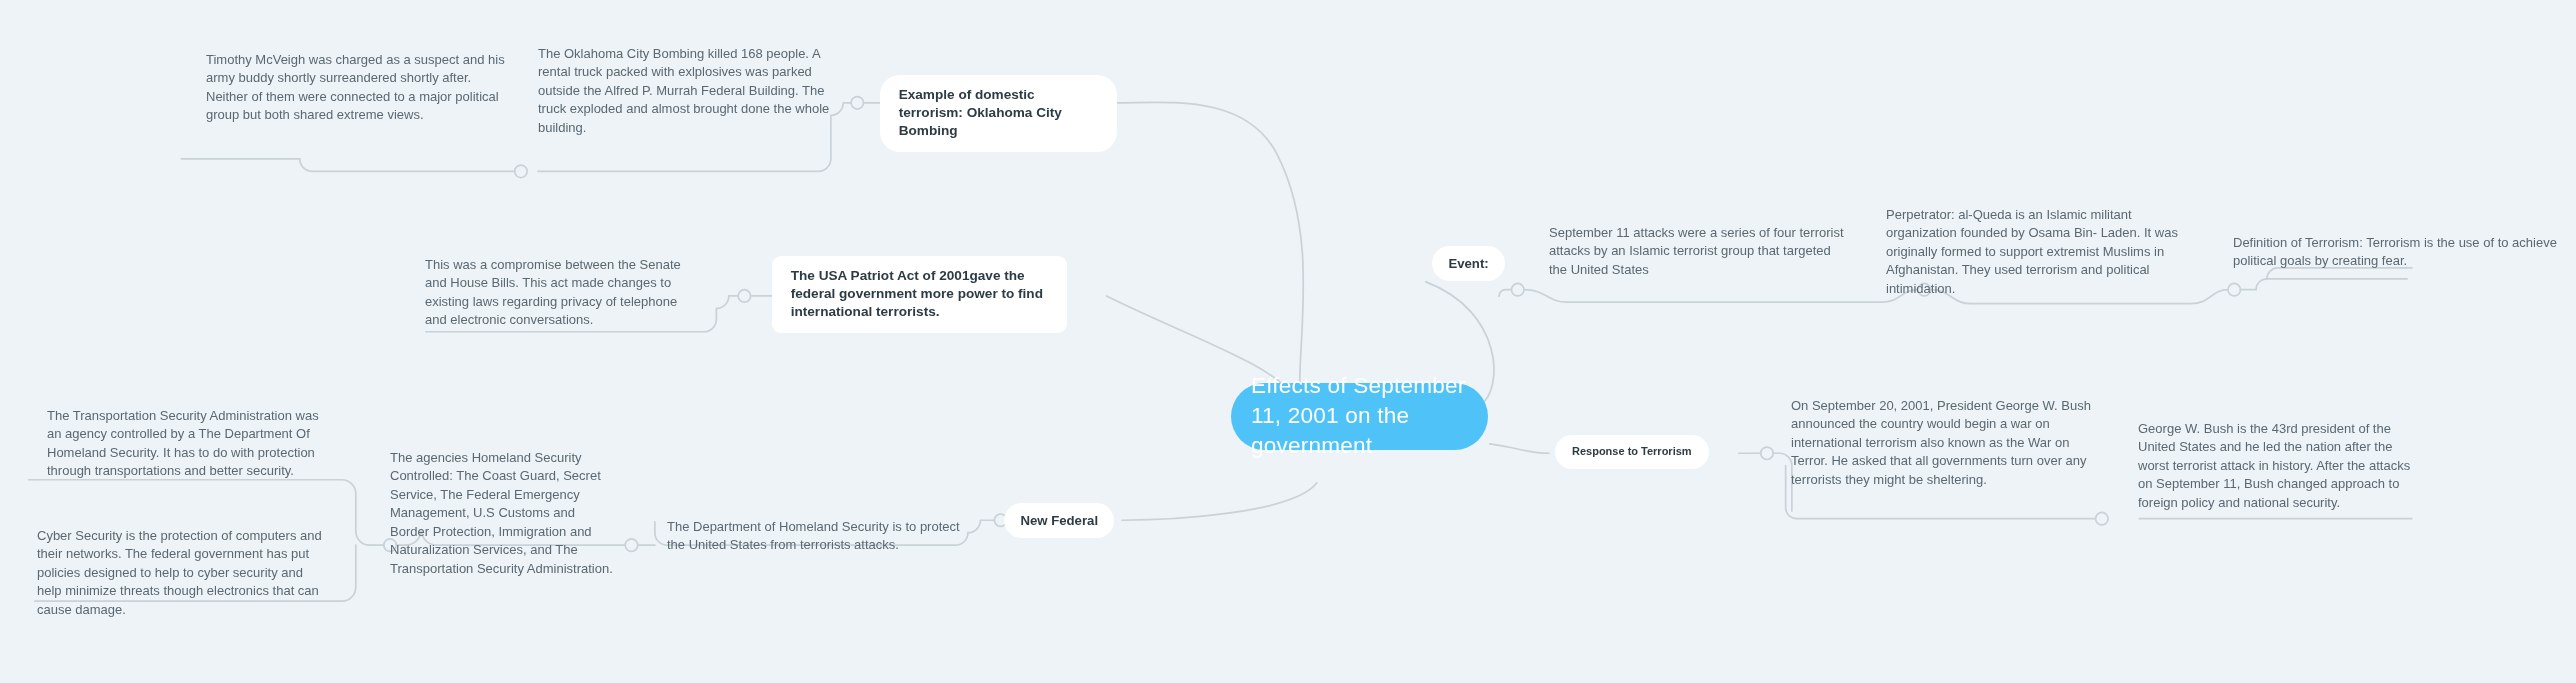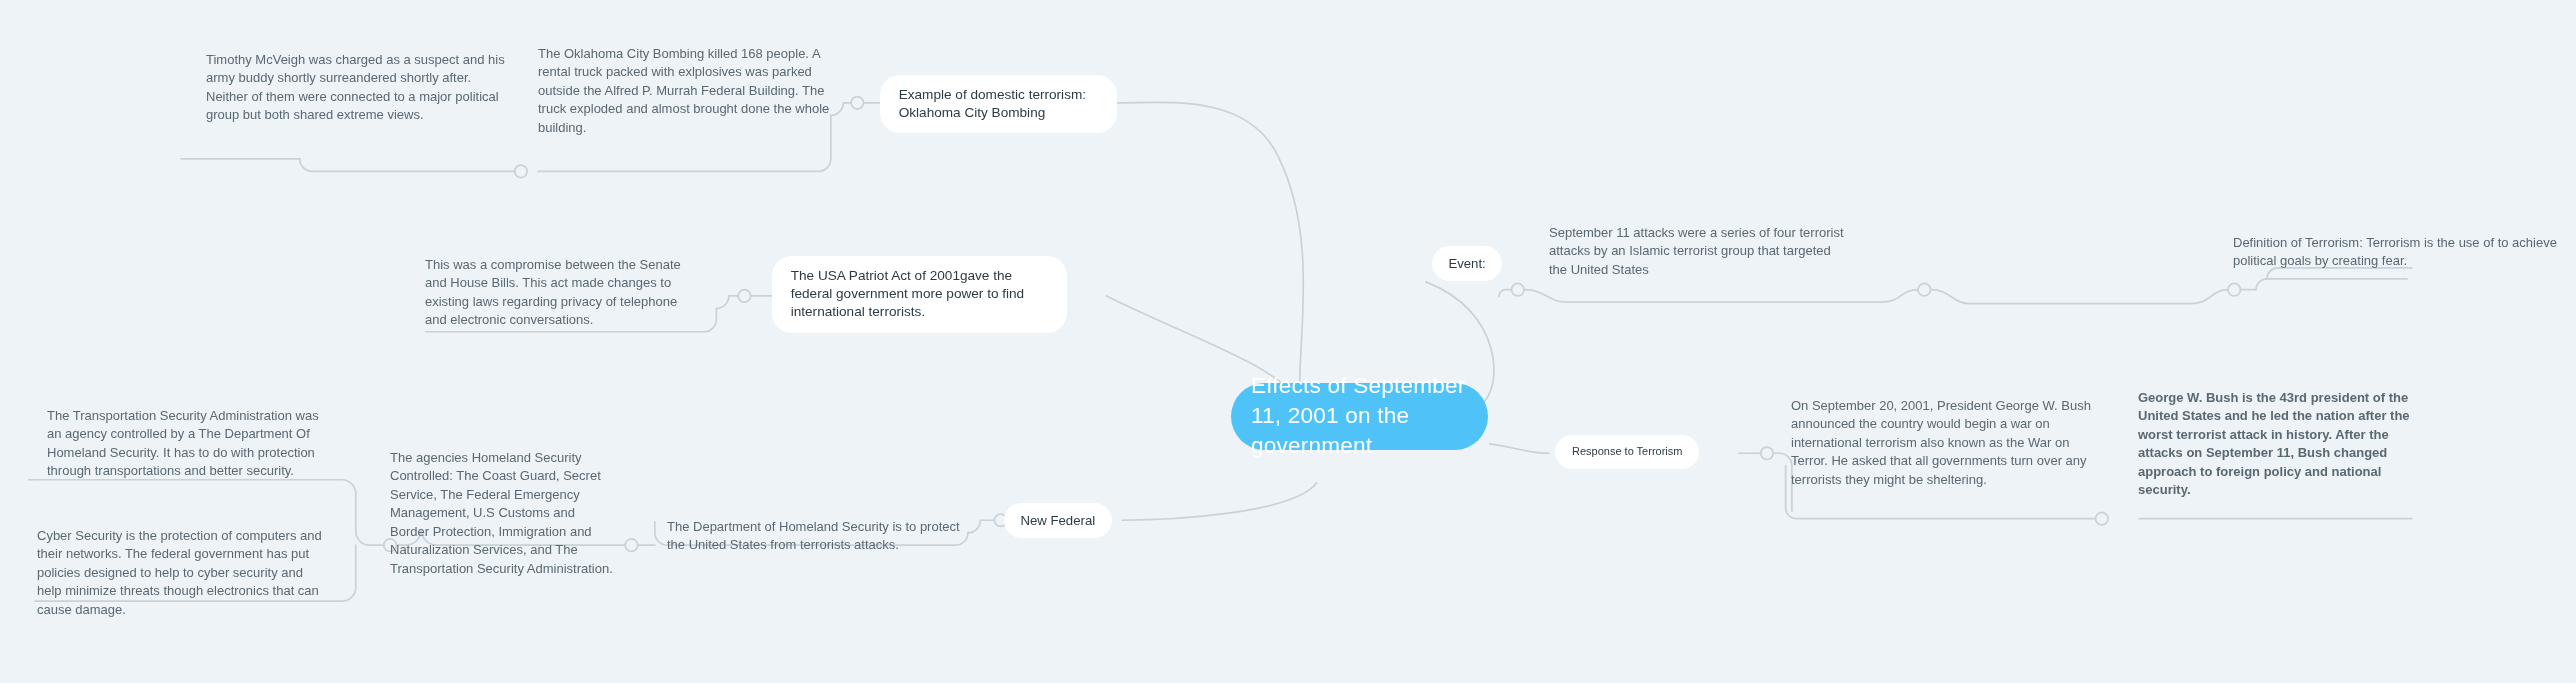--- a/index.html
+++ b/index.html
@@ -48,21 +48,21 @@
   }
 
   
   .pill-node {
     position: absolute;
     background: #ffffff;
     color: #2d3b45;
     border-radius: 23.4px;
     display: flex;
     align-items: center;
-    font-weight: normal;
+    font-weight: bold;
     line-height: 1.34;
     z-index: 5;
   }
   .pill-sm {
     font-size: 13.2px;
     padding: 8.6px 16.4px;
   }
   .pill-md {
     font-size: 11px;
     padding: 9.4px 17px;
@@ -70,20 +70,21 @@
   .pill-wide {
     font-size: 13.6px;
     padding: 11px 18.7px;
     border-radius: 20px;
     align-items: flex-start;
   }
   .pill-condensed {
     font-family: "Liberation Sans Narrow", "Liberation Sans", sans-serif;
     font-stretch: condensed;
     transform-origin: left center;
+    border-radius: 9px;
   }
 
   
   .leaf {
     position: absolute;
     color: #5a6872;
     font-size: 13px;
     line-height: 1.42;
     z-index: 4;
     white-space: pre-line;
@@ -190,30 +191,31 @@
   <div class="pill-node pill-wide pill-condensed" style="left:772px; top:256px; width:295px;">
     <span>The USA  Patriot Act of 2001gave the federal government more power to find international terrorists.</span>
   </div>
 
   <div class="pill-node pill-sm" style="left:1432px; top:246px;">
     <span>Event:</span>
   </div>
 
   <div class="leaf" style="left:1549px; top:224px; width:296px;">September 11 attacks were a series of four terrorist attacks by an  Islamic terrorist group that targeted the United States</div>
 
+  <div class="leaf" style="left:1886px; top:206px; width:312px;">Perpetrator: al-Queda is an Islamic militant organization founded by Osama Bin- Laden. It was originally formed to support extremist Muslims in Afghanistan. They used terrorism and political intimidation.</div>
 
   <div class="leaf" style="left:2233px; top:234px; width:324px;">Definition of Terrorism:  Terrorism is the use of to achieve political goals by creating fear.</div>
 
   <div class="pill-node pill-md" style="left:1555px; top:435px;">
     <span>Response to Terrorism</span>
   </div>
 
   <div class="leaf" style="left:1791px; top:397px; width:305px;">On September 20, 2001, President George W. Bush announced the country would begin a war on international terrorism also known as the War on Terror. He asked that all governments turn over any terrorists they might be sheltering.</div>
 
-  <div class="leaf" style="left:2138px; top:389px; width:285px;font-weight:bold;">George  W. Bush is the 43rd president of the United States and he led the nation after the worst terrorist attack in history. After the attacks on September 11, Bush changed approach to foreign policy and national security.</div>
+  <div class="leaf" style="left:2138px; top:420px; width:285px;">George  W. Bush is the 43rd president of the United States and he led the nation after the worst terrorist attack in history. After the attacks on September 11, Bush changed approach to foreign policy and national security.</div>
 
   <div class="pill-node pill-sm" style="left:1004px; top:503px;">
     <span>New Federal</span>
   </div>
 
   <div class="leaf" style="left:667px; top:494px; width:302px;margin-top:24px;">The Department of  Homeland Security is to protect the United States from terrorists attacks.</div>
 
   <div class="leaf" style="left:47px; top:407px; width:288px;">The Transportation Security Administration was an agency controlled by a The Department Of Homeland Security. It has to do with protection through transportations and better security.</div>
 
   <div class="leaf leaf-condensed" style="left:390px; top:449px; width:226px;">The agencies Homeland Security Controlled: The Coast Guard, Secret Service, The Federal Emergency Management, U.S Customs and Border Protection, Immigration and Naturalization Services, and The Transportation Security Administration.</div>

